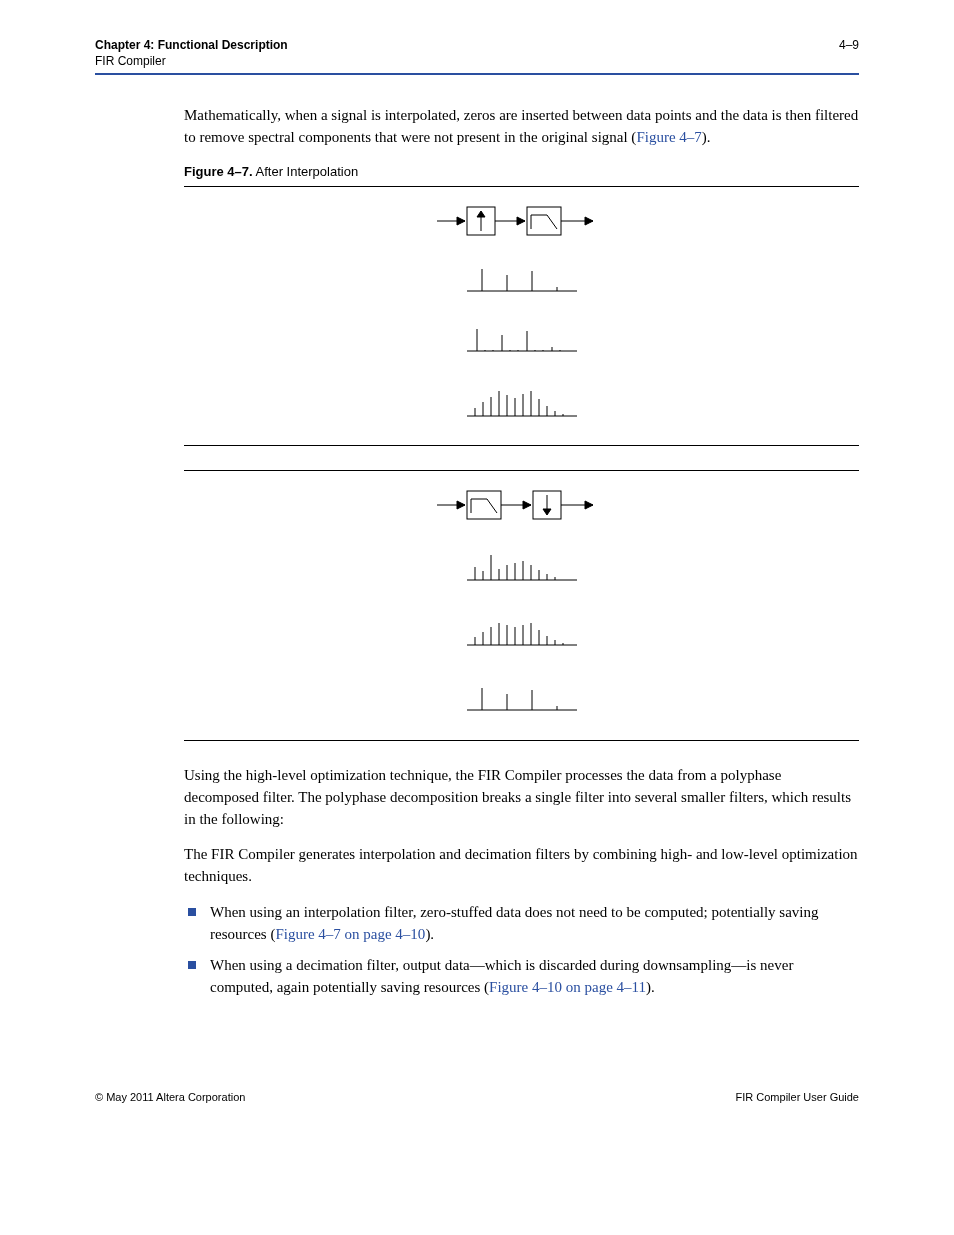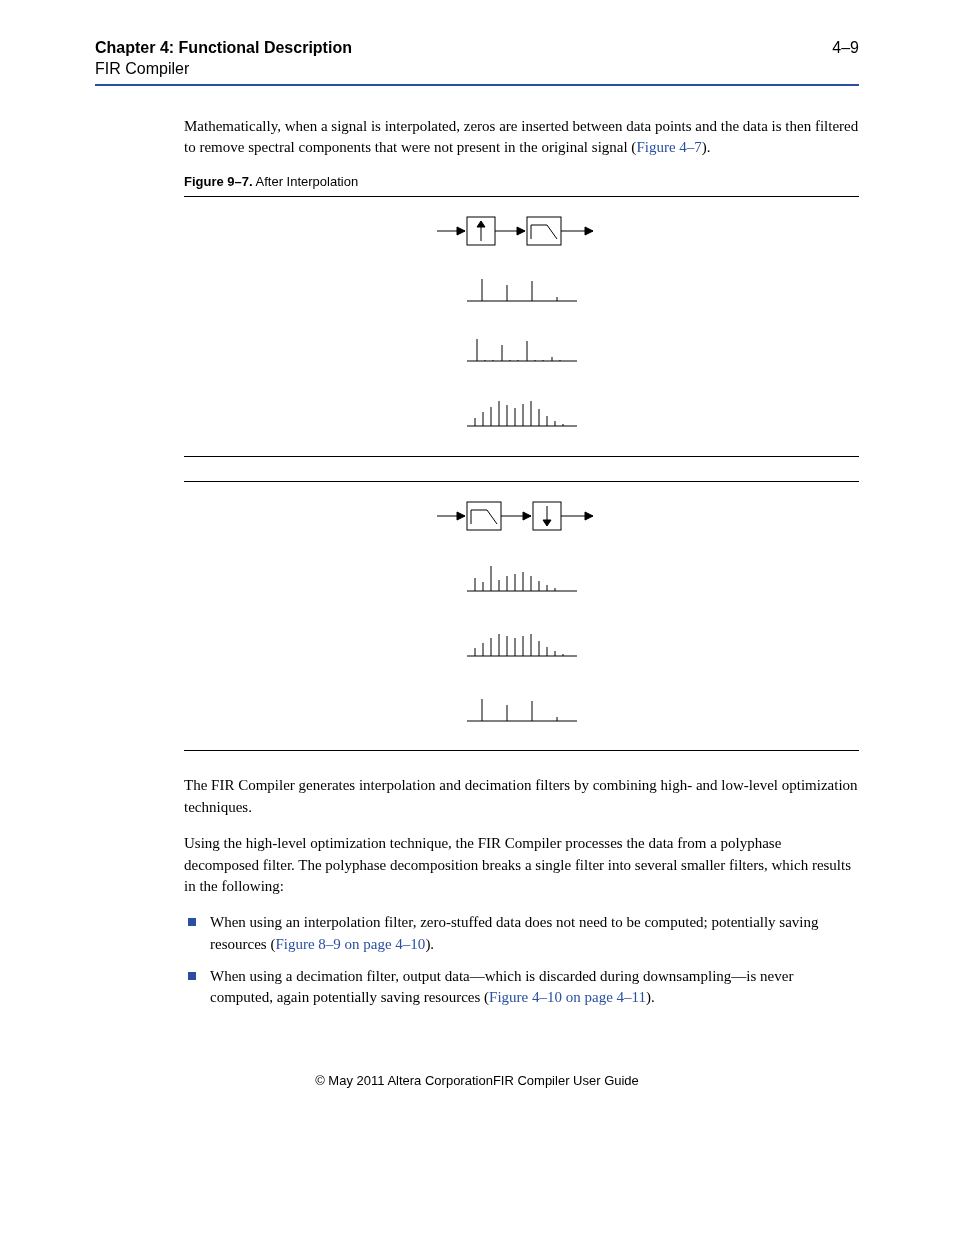--- a/index.html
+++ b/index.html
@@ -11,21 +11,21 @@
     width: 954px;
   }
   .page {
     padding: 38px 95px 40px 95px;
     box-sizing: border-box;
   }
   .header {
     display: flex;
     justify-content: space-between;
     font-family: Arial, Helvetica, sans-serif;
-    font-size: 16px;
+    font-size: 12px;
     line-height: 1.3;
   }
   .header-left .chapter { font-weight: bold; }
   .header-left .section { font-weight: normal; }
   .header-right { font-weight: normal; }
   .header-rule {
     border: none;
     border-top: 2px solid #2a4fa0;
     margin: 4px 0 30px 0;
   }
@@ -64,24 +64,24 @@
     content: "";
     position: absolute;
     left: 4px;
     top: 6px;
     width: 8px;
     height: 8px;
     background: #2a4fa0;
   }
   .footer {
     display: flex;
-    justify-content: center;
+    justify-content: space-between;
     font-family: Arial, Helvetica, sans-serif;
-    font-size: 13px;
-    margin-top: 64px;
+    font-size: 11px;
+    margin-top: 92px;
   }
 </style>
 </head>
 <body>
 
 <div class="page">
 
   <div class="header">
     <div class="header-left">
       <div>
@@ -94,21 +94,21 @@
   </div>
   <hr class="header-rule">
 
   <div class="content">
 
     <p class="para">
       <span>Mathematically, when a signal is interpolated, zeros are inserted between data points and the data is then filtered to remove spectral components that were not present in the original signal (</span><a class="xref" href="#">Figure 4–7</a><span>).</span>
     </p>
 
     <div class="fig-label">
-      <b>Figure 9–7.</b><span> After Interpolation</span>
+      <b>Figure 4–7.</b><span> After Interpolation</span>
     </div>
     <div class="fig-box">
       <svg class="fig-svg" width="210" height="230" viewBox="0 0 210 230">
 
         <g stroke="#000" stroke-width="1" fill="none">
           <line x1="20" y1="20" x2="48" y2="20"></line>
           <polygon points="48,20 40,16 40,24" fill="#000"></polygon>
           <rect x="50" y="6" width="28" height="28"></rect>
 
           <line x1="64" y1="30" x2="64" y2="12"></line>
@@ -216,27 +216,27 @@
         <g stroke="#000" stroke-width="1">
           <line x1="50" y1="225" x2="160" y2="225"></line>
           <line x1="65" y1="225" x2="65" y2="203"></line>
           <line x1="90" y1="225" x2="90" y2="209"></line>
           <line x1="115" y1="225" x2="115" y2="205"></line>
           <line x1="140" y1="225" x2="140" y2="221"></line>
         </g>
       </svg>
     </div>
 
+    <p class="para">Using the high-level optimization technique, the FIR Compiler processes the data from a polyphase decomposed filter. The polyphase decomposition breaks a single filter into several smaller filters, which results in the following:</p>
+
     <p class="para">The FIR Compiler generates interpolation and decimation filters by combining high- and low-level optimization techniques.</p>
-
-    <p class="para">Using the high-level optimization technique, the FIR Compiler processes the data from a polyphase decomposed filter. The polyphase decomposition breaks a single filter into several smaller filters, which results in the following:</p>
 
     <ul class="square">
       <li>
-        <span>When using an interpolation filter, zero-stuffed data does not need to be computed; potentially saving resources (</span><a class="xref" href="#">Figure 8–9 on page 4–10</a><span>).</span>
+        <span>When using an interpolation filter, zero-stuffed data does not need to be computed; potentially saving resources (</span><a class="xref" href="#">Figure 4–7 on page 4–10</a><span>).</span>
       </li>
       <li>
         <span>When using a decimation filter, output data—which is discarded during downsampling—is never computed, again potentially saving resources (</span><a class="xref" href="#">Figure 4–10 on page 4–11</a><span>).</span>
       </li>
     </ul>
 
 
   </div>
 
   <div class="footer">

